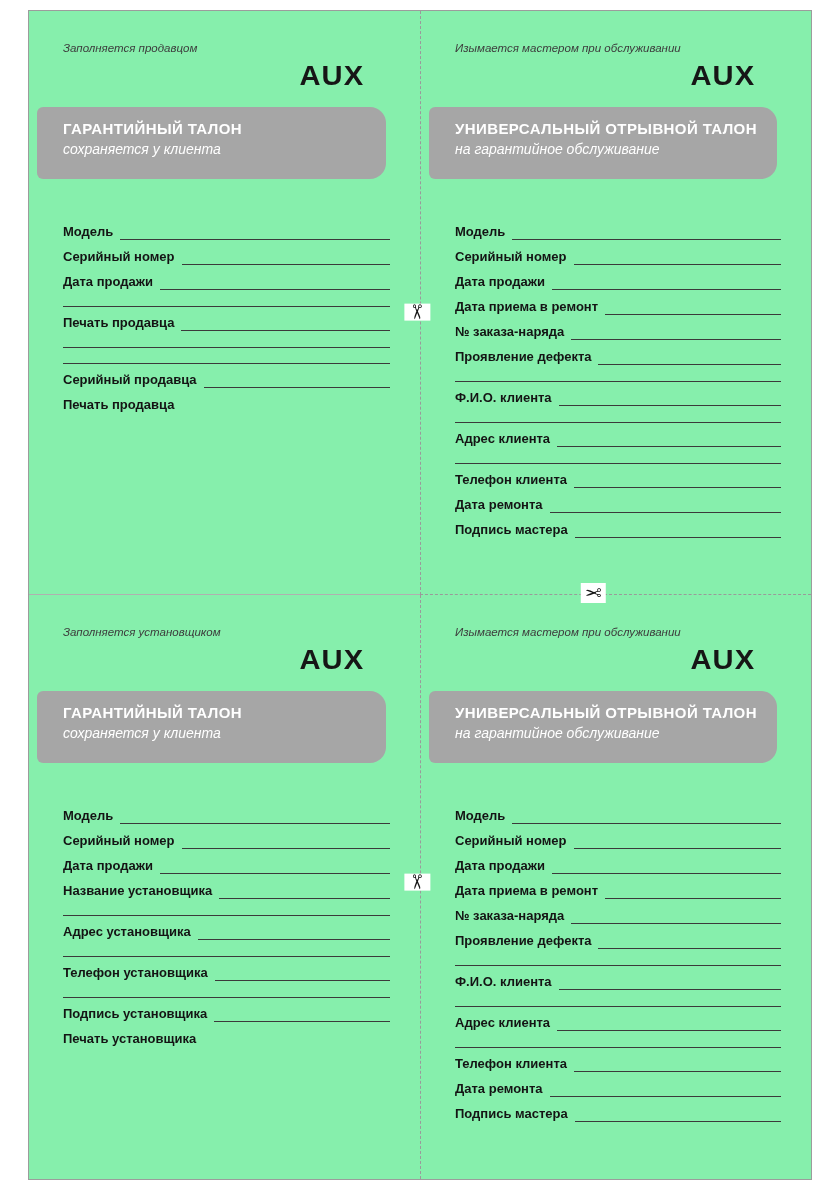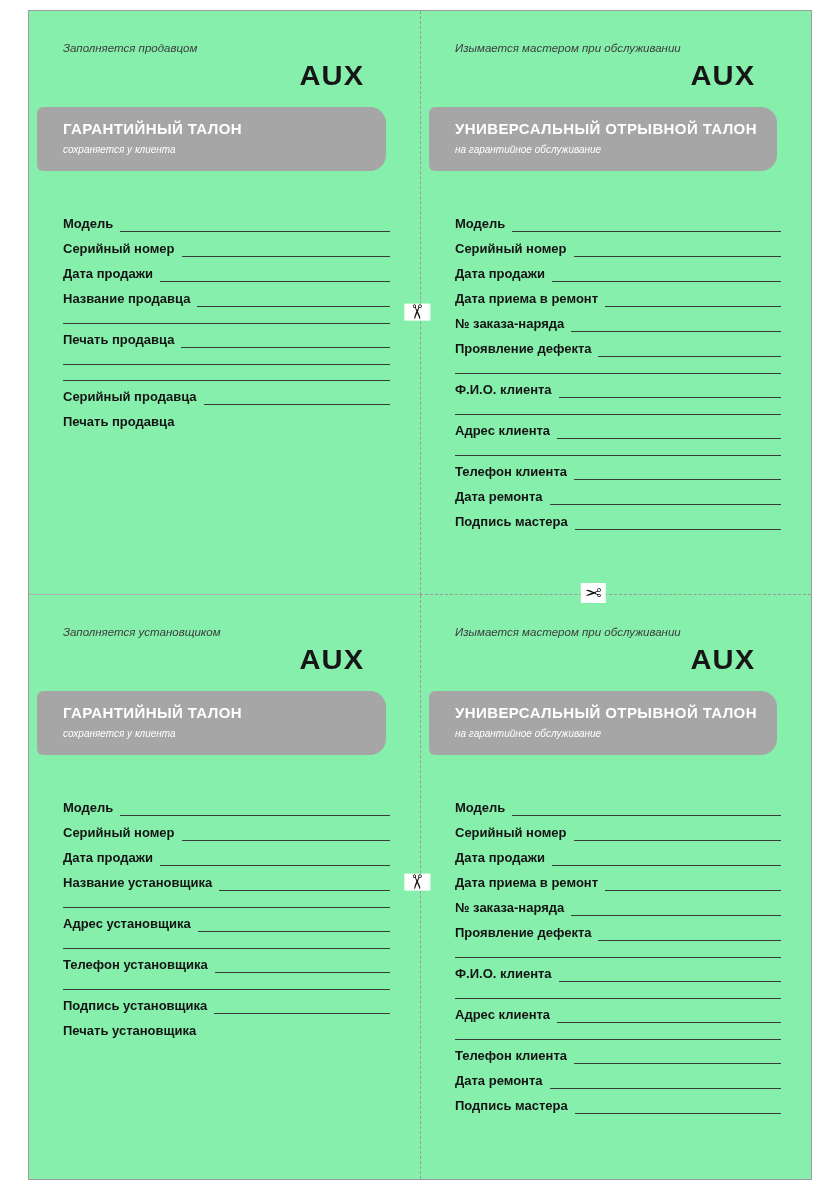--- a/index.html
+++ b/index.html
@@ -22,27 +22,27 @@
     font-style:italic;font-size:11.5px;color:#3c3c3c;line-height:14px;
   }
 
   .logo-row{margin:6px 56px 0 0;text-align:right;height:30px;}
   .logo{
     display:inline-block;font-weight:bold;font-size:28px;letter-spacing:1px;
     color:#161616;transform:scaleX(1.04);transform-origin:right center;line-height:30px;
   }
 
   .banner{
-    margin:16px 34px 0 8px;height:64px;
+    margin:16px 34px 0 8px;height:72px;
     background:var(--banner,#a6a6a6);
     border-radius:6px 16px 16px 6px;
     padding:13px 10px 0 26px;box-sizing:border-box;color:#ffffff;
   }
   .banner-title{font-weight:bold;font-size:15px;letter-spacing:.4px;line-height:18px;}
-  .banner-subtitle{font-style:italic;font-size:10px;line-height:17px;margin-top:3px;}
+  .banner-subtitle{font-style:italic;font-size:14px;line-height:17px;margin-top:3px;}
 
   .rows{margin:44px 30px 0 34px;}
   .row{display:flex;align-items:center;height:18px;margin-bottom:7px;}
   .row .label{font-weight:bold;font-size:13px;line-height:16px;white-space:nowrap;color:#141414;}
   .row .wline{flex:1;border-bottom:1.3px solid #3a3a3a;margin-left:7px;height:15px;}
   .row.line{height:auto;margin-top:14px;margin-bottom:7px;}
   .row.line .wline{margin-left:0;height:1px;}
   .row.plain .label{font-weight:bold;}
 
   .scissors{
@@ -74,24 +74,20 @@
           <span class="wline"></span>
         </div>
         <div class="row field">
           <span class="label">Серийный номер</span>
           <span class="wline"></span>
         </div>
         <div class="row field">
           <span class="label">Дата продажи</span>
           <span class="wline"></span>
         </div>
-        <div class="row field">
-          <span class="label">Название продавца</span>
-          <span class="wline"></span>
-        </div>
         <div class="row line">
           <span class="wline"></span>
         </div>
         <div class="row field">
           <span class="label">Печать продавца</span>
           <span class="wline"></span>
         </div>
         <div class="row line">
           <span class="wline"></span>
         </div>

